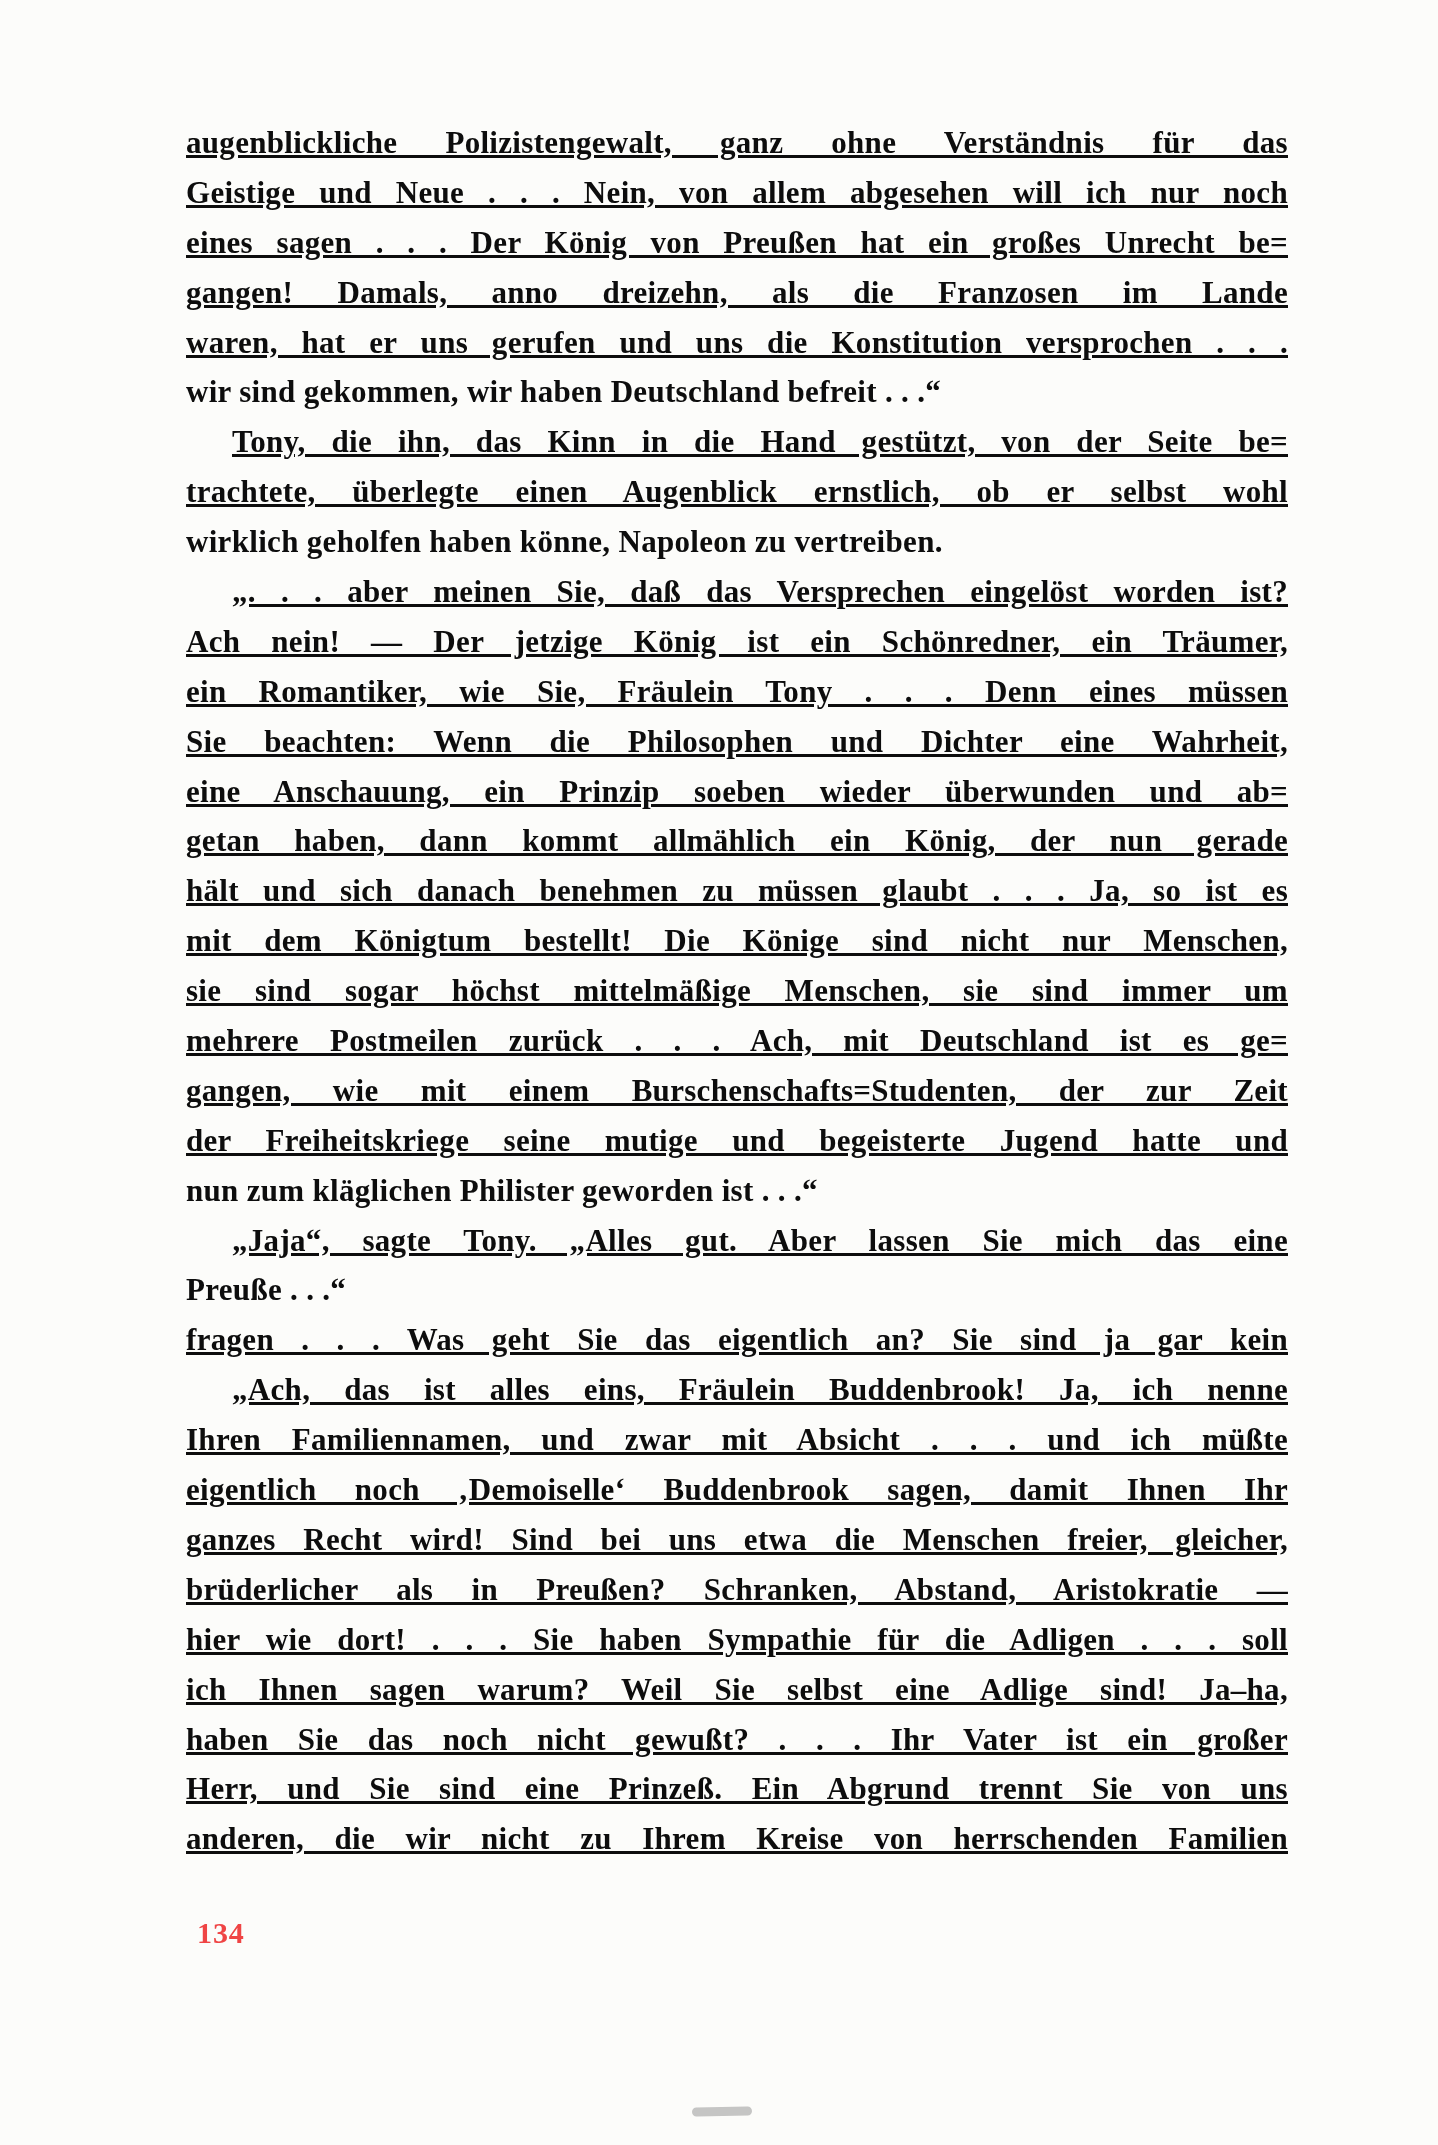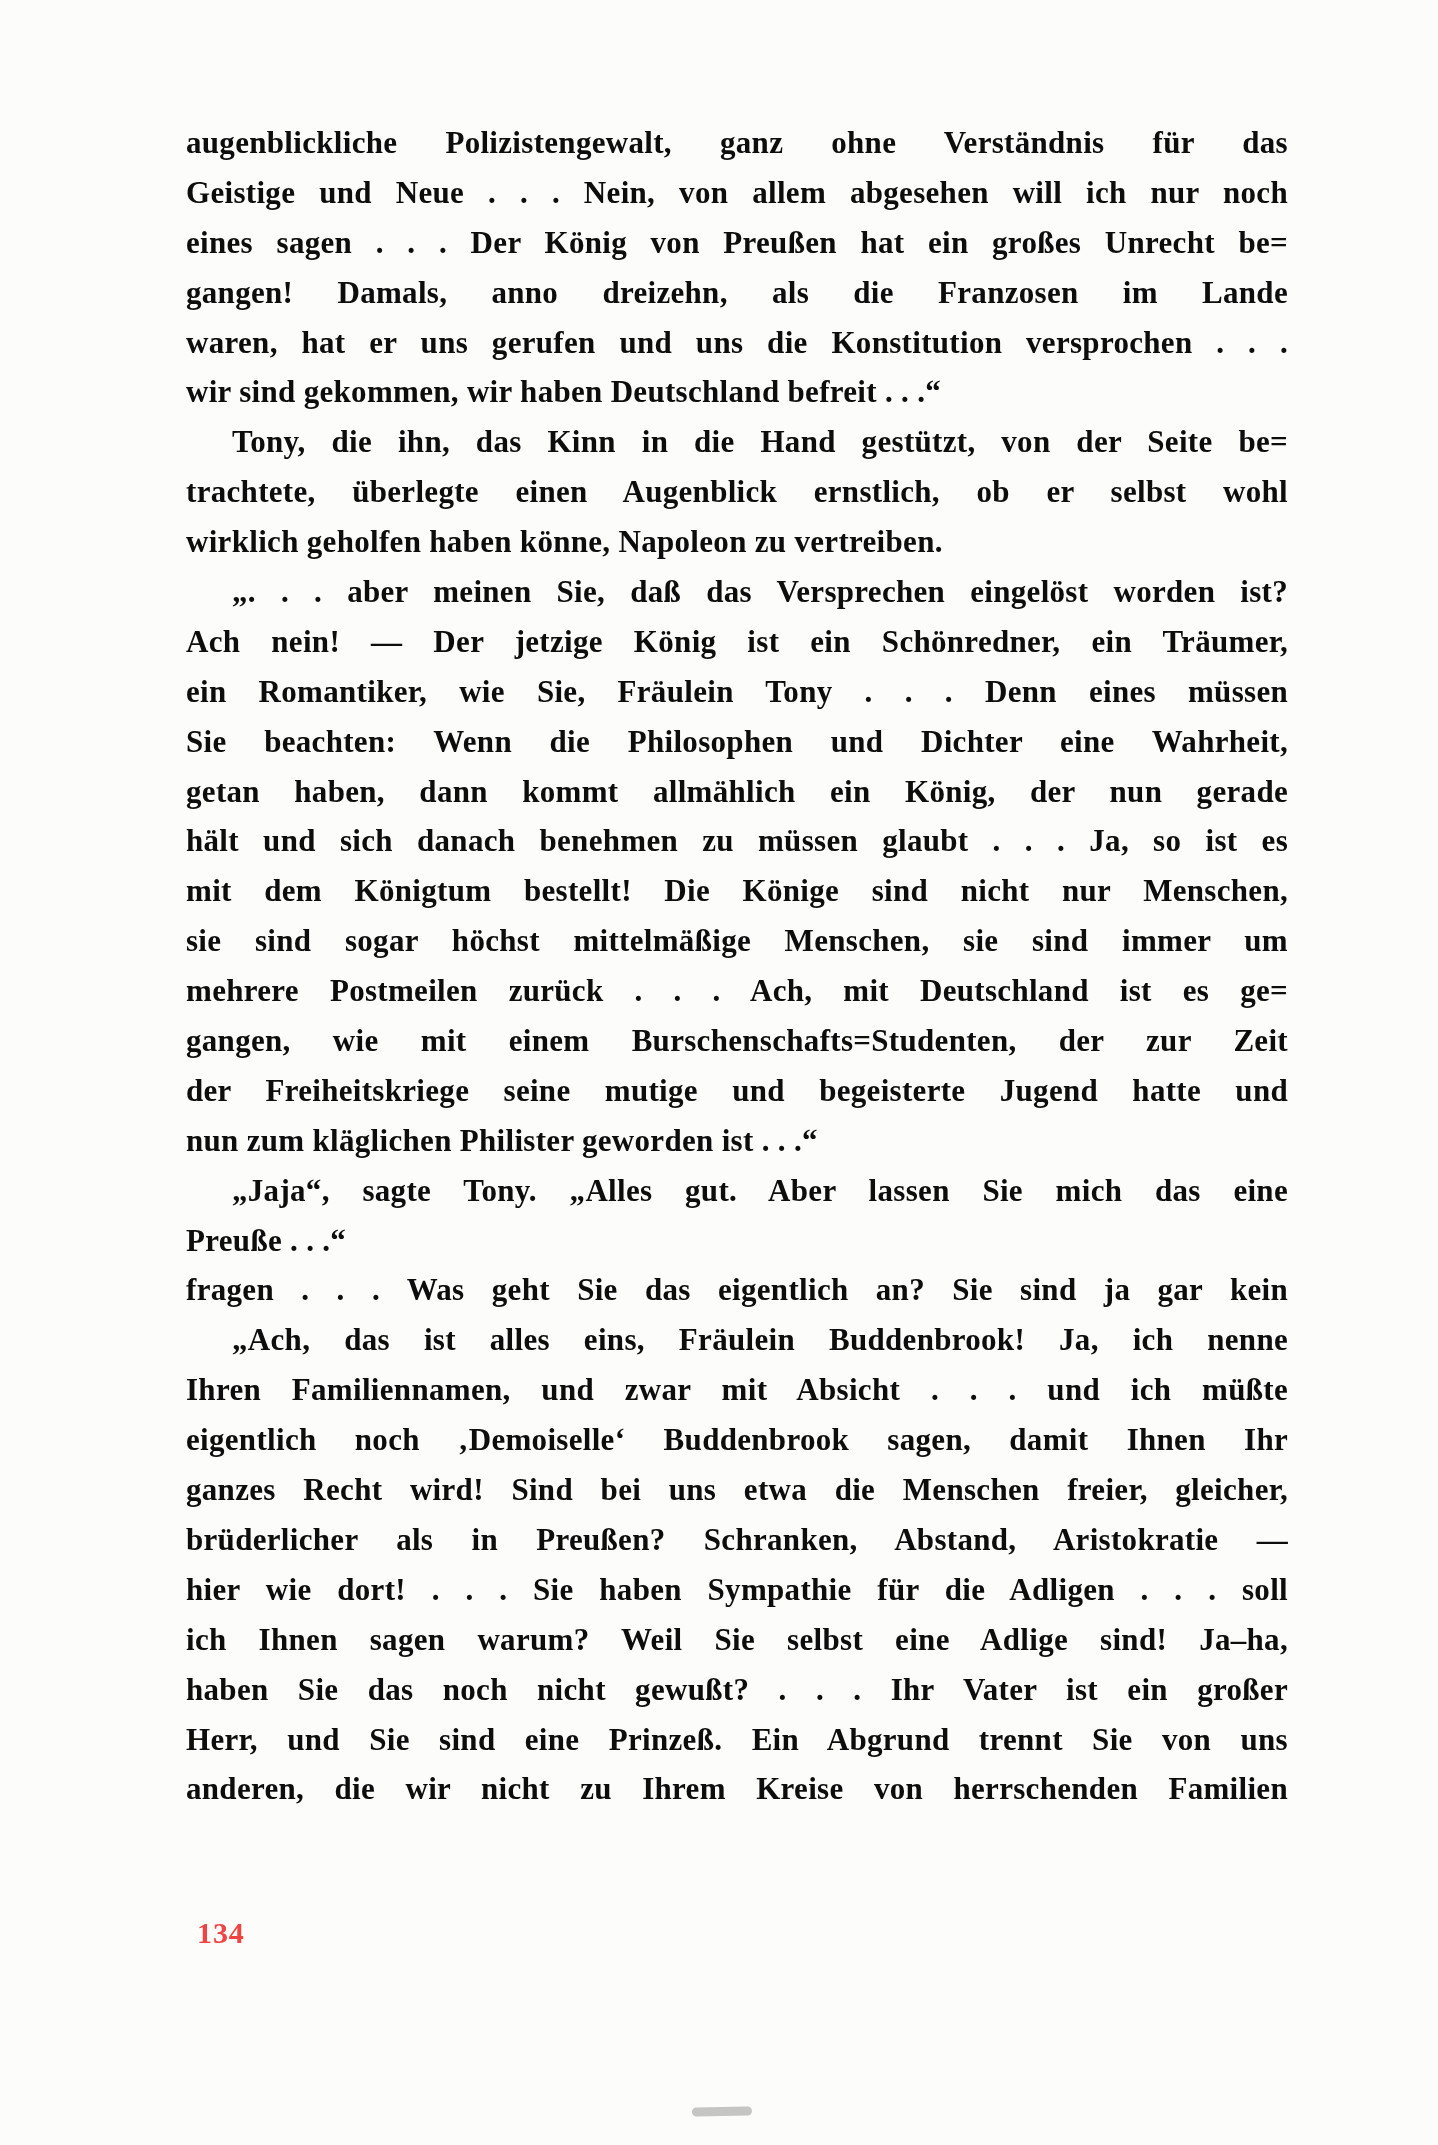--- a/index.html
+++ b/index.html
@@ -21,21 +21,21 @@
     width: 1102px;
   }
   .line {
     font-size: 31px;
     font-weight: 700;
     line-height: 49.9px;
     height: 49.9px;
     white-space: normal;
     letter-spacing: 0.01em;
   }
-  .line.justify { text-align: justify; text-align-last: justify; }
+  .line.justify { text-align: justify; text-align-last: justify; text-decoration: underline; }
   .line.left { text-align: center; text-align-last: left; }
   .line.indent { text-indent: 46px; }
   .spaced { letter-spacing: 0.16em; }
   .page-number {
     position: absolute;
     left: 197px; top: 1916px;
     font-size: 30px;
     font-weight: 600;
     letter-spacing: 0.03em;
     color: #ef4444;
@@ -61,20 +61,21 @@
       <div class="line justify"><span>gangen! Damals, anno dreizehn, als die Franzosen im Lande</span></div>
       <div class="line justify"><span>waren, hat er uns gerufen und uns die Konstitution versprochen . . .</span></div>
       <div class="line left"><span>wir sind gekommen, wir haben Deutschland befreit . . .“</span></div>
       <div class="line indent justify"><span>Tony, die ihn, das Kinn in die Hand gestützt, von der Seite be=</span></div>
       <div class="line justify"><span>trachtete, überlegte einen Augenblick ernstlich, ob er selbst wohl</span></div>
       <div class="line left"><span>wirklich geholfen haben könne, Napoleon zu vertreiben.</span></div>
       <div class="line indent justify"><span>„. . . aber meinen Sie, daß das Versprechen eingelöst worden ist?</span></div>
       <div class="line justify"><span>Ach nein! — Der jetzige König ist ein Schönredner, ein Träumer,</span></div>
       <div class="line justify"><span>ein Romantiker, wie Sie, Fräulein Tony . . . Denn eines müssen</span></div>
       <div class="line justify"><span>Sie beachten: Wenn die Philosophen und Dichter eine Wahrheit,</span></div>
+      <div class="line justify"><span>eine Anschauung, ein Prinzip soeben wieder überwunden und ab=</span></div>
       <div class="line justify"><span>getan haben, dann kommt allmählich ein König, der nun gerade</span></div>
       <div class="line justify"><span>hält und sich danach benehmen zu müssen glaubt . . . Ja, so ist es</span></div>
       <div class="line justify"><span>mit dem Königtum bestellt! Die Könige sind nicht nur Menschen,</span></div>
       <div class="line justify"><span>sie sind sogar höchst mittelmäßige Menschen, sie sind immer um</span></div>
       <div class="line justify"><span>mehrere Postmeilen zurück . . . Ach, mit Deutschland ist es ge=</span></div>
       <div class="line justify"><span>gangen, wie mit einem Burschenschafts=Studenten, der zur Zeit</span></div>
       <div class="line justify"><span>der Freiheitskriege seine mutige und begeisterte Jugend hatte und</span></div>
       <div class="line left"><span>nun zum kläglichen Philister geworden ist . . .“</span></div>
       <div class="line indent justify"><span>„Jaja“, sagte Tony. „Alles gut. Aber lassen Sie mich das eine</span></div>
       <div class="line left"><span>Preuße . . .“</span></div>

